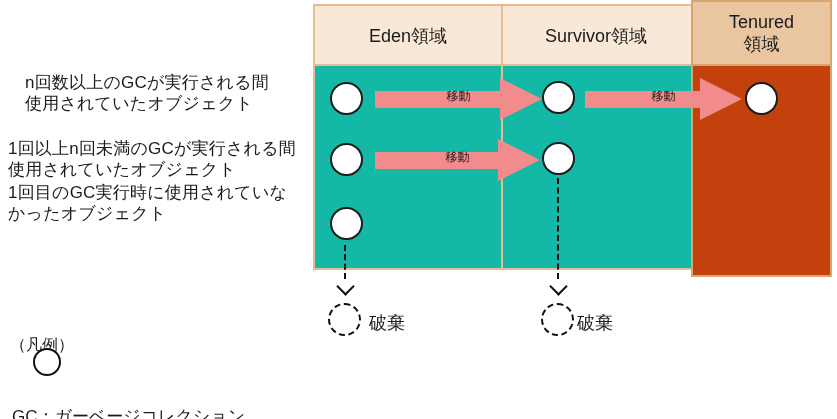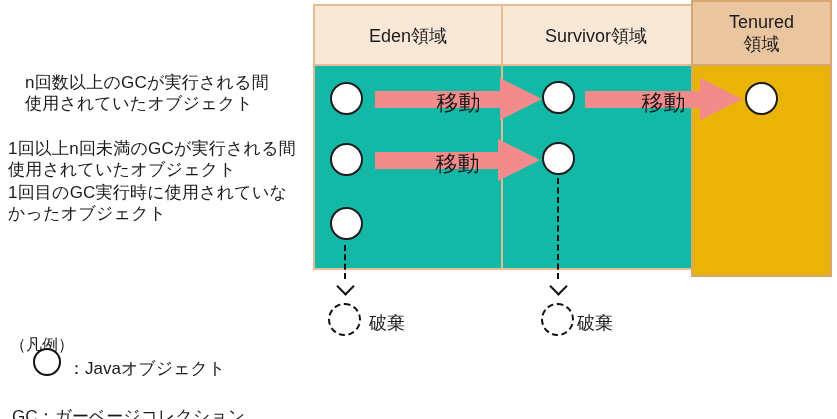--- a/index.html
+++ b/index.html
@@ -4,28 +4,28 @@
 <style>
   html,body{margin:0;padding:0;background:#ffffff;}
   .canvas{position:relative;width:837px;height:419px;background:#ffffff;
     font-family:"Liberation Sans","DejaVu Sans",sans-serif;color:#1a1a1a;overflow:hidden;}
   .abs{position:absolute;}
   .row-desc{white-space:pre-line;font-size:17px;line-height:21px;letter-spacing:0.2px;}
   .light-table{left:313px;top:4px;width:416px;height:266px;border:2px solid #e5bd94;background:#14b8a6;box-sizing:border-box;}
   .light-header{position:absolute;left:0;top:0;width:100%;height:60px;background:#f9e7d7;border-bottom:2px solid #e5bd94;box-sizing:border-box;}
   .col-divider{position:absolute;left:186px;top:0;width:2px;height:100%;background:#e5bd94;}
   .header-label{position:absolute;top:0;height:60px;display:flex;align-items:center;justify-content:center;font-size:18px;}
-  .tenured-box{left:691px;top:0;width:141px;height:277px;border:2px solid #d8a671;background:#eab308;box-sizing:border-box;}
+  .tenured-box{left:691px;top:0;width:141px;height:277px;border:2px solid #d8a671;background:#c2410c;box-sizing:border-box;}
   .tenured-header{position:absolute;left:0;top:0;width:100%;height:64px;background:#e9c5a0;border-bottom:2px solid #d8a671;box-sizing:border-box;
     display:flex;align-items:center;justify-content:center;font-size:18px;text-align:center;white-space:pre-line;line-height:22px;}
   .obj-circle{width:33px;height:33px;border-radius:50%;border:2px solid #1c1c1c;background:#fff;box-sizing:border-box;}
   .move-arrow{height:42px;}
   .arrow-body{position:absolute;left:0;right:42px;top:13px;height:17px;background:#f28c8c;}
   .arrow-head{position:absolute;right:0;top:0;width:0;height:0;border-top:21px solid transparent;border-bottom:21px solid transparent;border-left:42px solid #f28c8c;}
-  .arrow-label{position:absolute;left:0;top:10px;width:100%;text-align:center;font-size:22px;}
+  .arrow-label{position:absolute;left:0;top:10px;width:100%;text-align:center;font-size:12px;}
   .dash-line{border-left:2px dashed #111;}
   .chevron{width:11px;height:11px;border-left:2px solid #111;border-bottom:2px solid #111;transform:rotate(-45deg);}
   .discard-circle{width:33px;height:33px;border-radius:50%;border:2px dashed #111;box-sizing:border-box;background:#fff;}
   .discard-label{font-size:18px;}
   .legend-title{font-size:16px;}
   .legend-circle{width:28px;height:28px;border-radius:50%;border:2px solid #111;box-sizing:border-box;background:#fff;}
   .legend-text{font-size:17px;}
 </style>
 </head>
 <body>
@@ -81,16 +81,15 @@
   <div class="abs discard-circle" style="left:328px;top:303px;"></div>
   <div class="abs discard-label" style="left:369px;top:311px;">破棄</div>
 
   <div class="abs dash-line" style="left:557px;top:178px;height:101px;"></div>
   <div class="abs chevron" style="left:552px;top:280px;"></div>
   <div class="abs discard-circle" style="left:541px;top:303px;"></div>
   <div class="abs discard-label" style="left:577px;top:311px;">破棄</div>
 
   <div class="abs legend-title" style="left:10px;top:326px;margin-top:9px;">（凡例）</div>
   <div class="abs legend-circle" style="left:33px;top:348px;"></div>
-  <div class="abs legend-text" style="left:68px;top:357px;">：Javaオブジェクト</div>
   <div class="abs legend-text" style="left:12px;top:385px;margin-top:20px;">GC：ガーベージコレクション</div>
 
 </div>
 
 </body></html>

